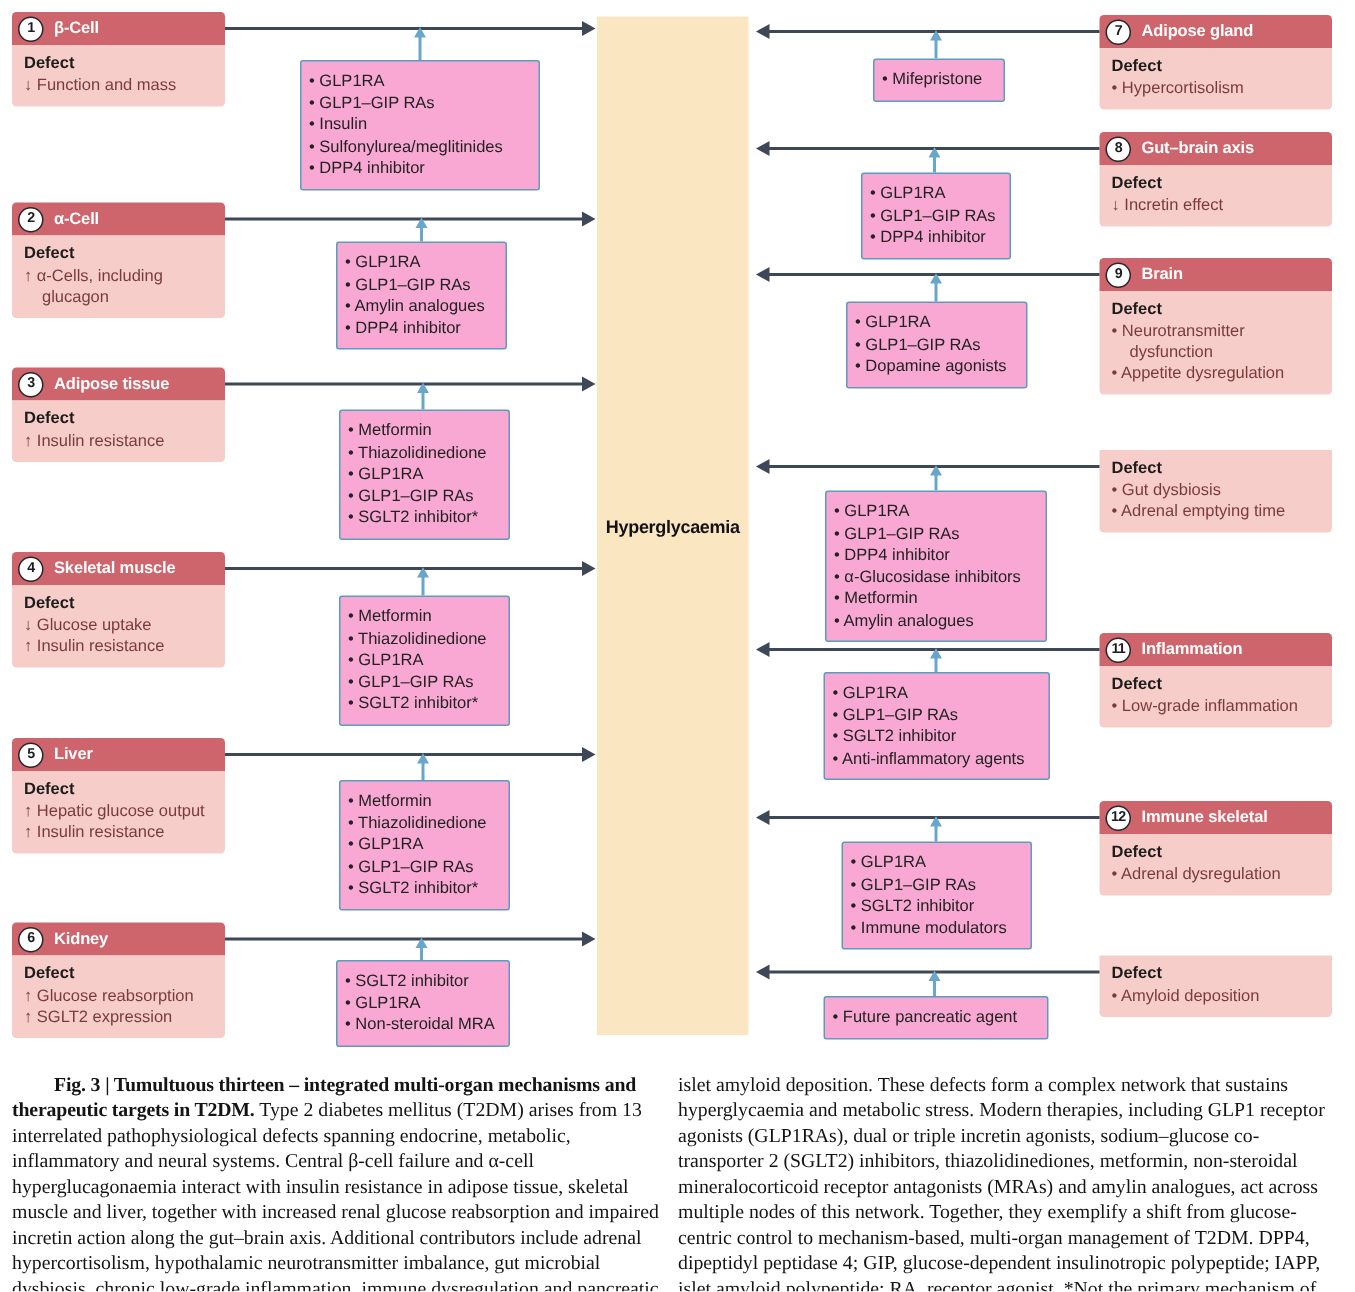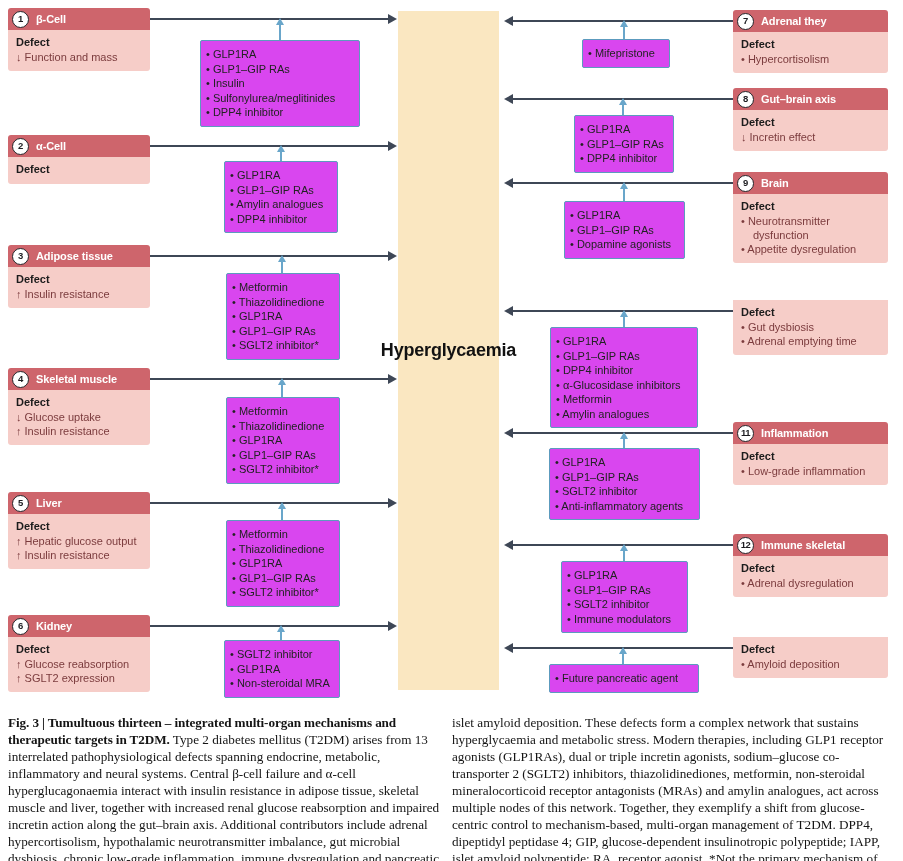--- a/index.html
+++ b/index.html
@@ -15,44 +15,44 @@
     border-radius:3px 3px 0 0;letter-spacing:-0.1px;white-space:nowrap;overflow:hidden;}
   .num{width:15px;height:15px;flex:none;border-radius:50%;background:#fff;
     border:1.6px solid #26262b;color:#1c1c20;font-size:9.5px;font-weight:bold;
     display:flex;align-items:center;justify-content:center;letter-spacing:-0.5px;}
   .defect-box{background:#f6cdc8;padding:5px 8px 7px;border-radius:0 0 3px 3px;}
   .defect-label{font-weight:bold;color:#1c1c1c;margin-bottom:1px;}
   ul.item-list{list-style:none;margin:0;padding:0;}
   .defect-items li{color:#7b3b3d;padding-left:12px;text-indent:-12px;line-height:14px;}
 
   
-  .drug-box{position:absolute;background:#d946ef;border:1.3px solid #5c9bbe;
+  .drug-box{position:absolute;background:#f9a8d4;border:1.3px solid #5c9bbe;
     border-radius:2px;padding:6px 5px;box-sizing:border-box;}
   .drug-items li{color:#222;font-size:11px;line-height:14.5px;white-space:nowrap;
     padding-left:12px;text-indent:-12px;}
 
   
   .center-box{position:absolute;left:398px;top:11px;width:101px;height:679px;
     background:#fae7c1;display:flex;align-items:center;justify-content:center;}
-  .center-label{font-weight:bold;font-size:18px;color:#121212;letter-spacing:-0.2px;}
+  .center-label{font-weight:bold;font-size:12px;color:#121212;letter-spacing:-0.2px;}
 
   
   .harrow{position:absolute;height:2px;background:#3e4756;}
   .harrow.head-right::after{content:'';position:absolute;right:-8px;top:-4px;
     border-left:9px solid #3e4756;border-top:5px solid transparent;border-bottom:5px solid transparent;}
   .harrow.head-left::before{content:'';position:absolute;left:-8px;top:-4px;
     border-right:9px solid #3e4756;border-top:5px solid transparent;border-bottom:5px solid transparent;}
   .varrow{position:absolute;width:2px;background:#69a6ca;}
   .varrow::before{content:'';position:absolute;top:-6px;left:-3px;
     border-bottom:7px solid #69a6ca;border-left:4px solid transparent;border-right:4px solid transparent;}
 
   
   .cap-col{position:absolute;top:701px;font-family:"Liberation Serif",serif;
     font-size:13.2px;line-height:17px;color:#141414;}
-  .cap-col b{letter-spacing:-0.1px;}
+  .cap-col b{letter-spacing:-0.1px;margin-left:28px;}
   .cap-left{left:8px;width:436px;}
   .cap-right{left:452px;width:442px;}
 </style>
 </head>
 <body>
 
 <div class="figure">
 
   <div class="center-box">
     <span class="center-label">Hyperglycaemia</span>
@@ -70,20 +70,23 @@
         </ul>
     </div>
   </section>
   <section class="organ left" style="top:135px">
     <header class="organ-header">
       <span class="num">2</span>
       <span>α-Cell</span>
     </header>
     <div class="defect-box">
       <div class="defect-label">Defect</div>
+      <ul class="item-list defect-items">
+          <li>↑ α-Cells, including glucagon</li>
+        </ul>
     </div>
   </section>
   <section class="organ left" style="top:245px">
     <header class="organ-header">
       <span class="num">3</span>
       <span>Adipose tissue</span>
     </header>
     <div class="defect-box">
       <div class="defect-label">Defect</div>
       <ul class="item-list defect-items">
@@ -127,21 +130,21 @@
       <ul class="item-list defect-items">
           <li>↑ Glucose reabsorption</li>
           <li>↑ SGLT2 expression</li>
         </ul>
     </div>
   </section>
 
   <section class="organ right" style="top:10px">
     <header class="organ-header">
       <span class="num">7</span>
-      <span>Adrenal they</span>
+      <span>Adipose gland</span>
     </header>
     <div class="defect-box">
       <div class="defect-label">Defect</div>
       <ul class="item-list defect-items">
           <li>• Hypercortisolism</li>
         </ul>
     </div>
   </section>
   <section class="organ right" style="top:88px">
     <header class="organ-header">

